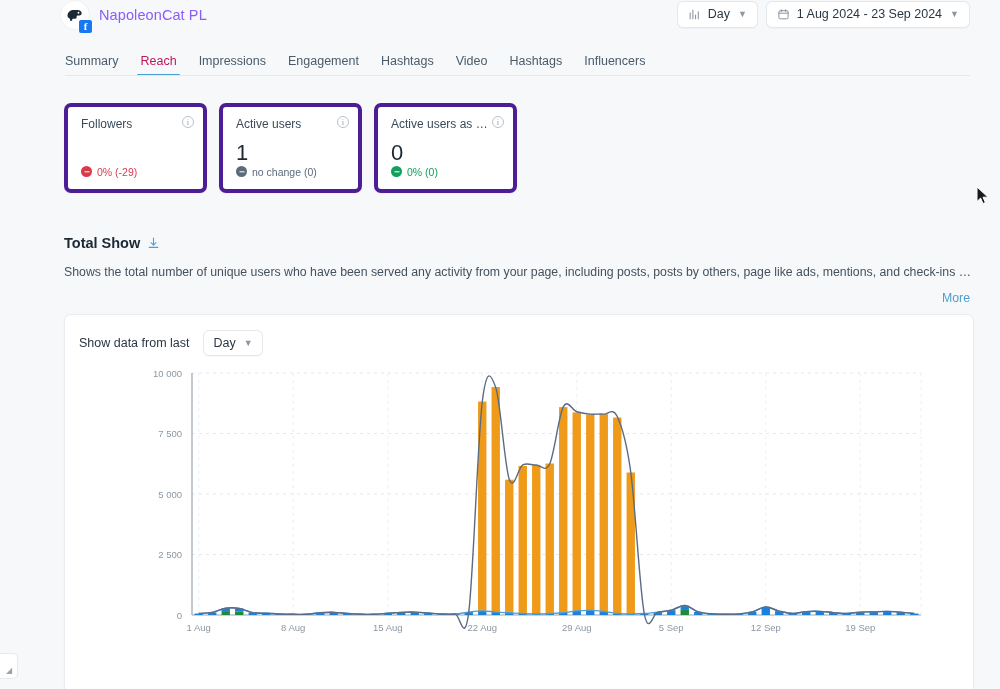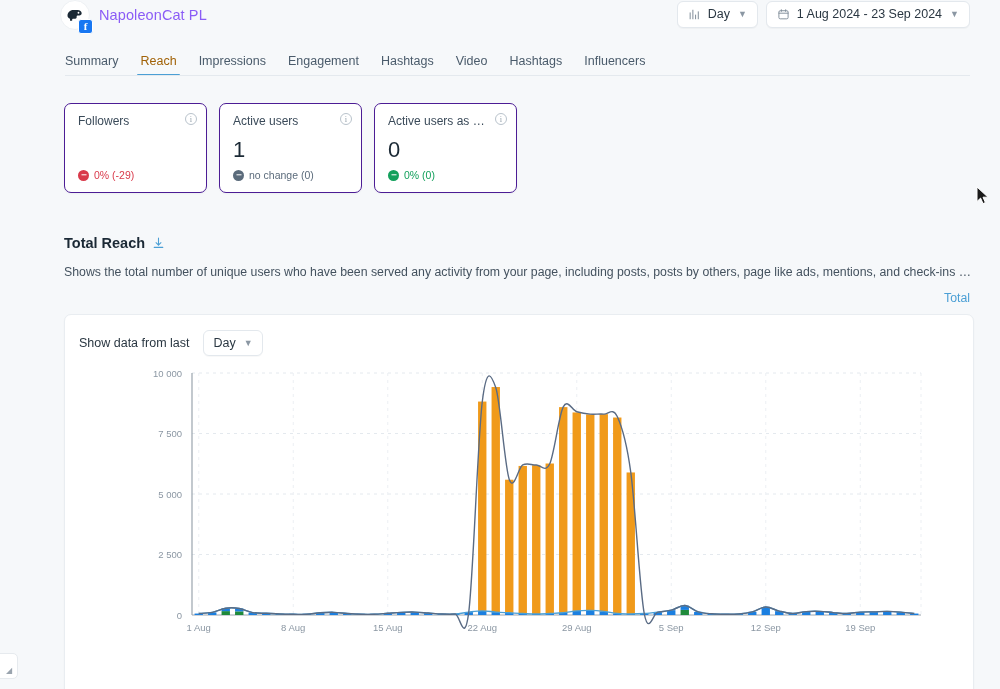--- a/index.html
+++ b/index.html
@@ -70,43 +70,43 @@
   
   .tabs {
     position: absolute; left: 0; top: 48px; width: 1000px; height: 28px;
     display: flex; align-items: flex-end; gap: 0px; padding-left: 65px;
   }
   .tab {
     font-size: 12.5px; color: #4a5b6b; padding: 0 11px 8px 11px;
     position: relative; white-space: nowrap;
   }
   .tab:first-child { padding-left: 0; }
-  .tab.active { color: #a16207; }
+  .tab.active { color: #be185d; }
   .tab.active::after {
     content: ""; position: absolute; left: 8px; right: 8px; bottom: 0;
     height: 2px; background: #4b9fd5; border-radius: 2px;
   }
   .tabs-rule {
     position: absolute; left: 65px; right: 30px; top: 75px;
     height: 1px; background: #e4e9ee;
   }
 
   
   .cards { position: absolute; left: 64px; top: 103px; display: flex; gap: 12px; }
   .card {
     width: 143px; height: 90px;
-    background: #fff; border: 1px solid #4c1d95; border-radius: 7px;
+    background: #fff; border: 4px solid #4c1d95; border-radius: 7px;
     padding: 11px 13px 0 13px; position: relative;
     box-shadow: 0 1px 2px rgba(16,24,40,.04);
   }
   .card-title { font-size: 12px; color: #3a4a59; line-height: 1.1;
     white-space: nowrap; overflow: hidden; text-overflow: ellipsis; width: 100px; }
   .card-value { font-size: 22px; color: #1b2935; margin-top: 9px; letter-spacing: .3px; }
   .card-delta { position: absolute; left: 13px; bottom: 11px;
-    display: flex; align-items: center; gap: 5px; font-size: 10.5px; }
+    display: flex; align-items: flex-start; gap: 5px; font-size: 10.5px; }
   .dot { width: 11px; height: 11px; border-radius: 50%; display: block; flex: 0 0 auto; position: relative; }
   .dot::after { content: ""; position: absolute; left: 50%; top: 50%;
     width: 5px; height: 1.4px; background: #fff; transform: translate(-50%,-50%); }
   .d-red { background: #d93a4b; }
   .d-grey { background: #5b6b7b; }
   .d-green { background: #13a05c; }
   .t-red { color: #d93a4b; } .t-grey { color: #5b6b7b; } .t-green { color: #13a05c; }
   .info-ico { position: absolute; right: 9px; top: 9px; width: 12px; height: 12px;
     border-radius: 50%; border: 1px solid #b9c3cc; color: #98a4ae;
     font-size: 8.5px; line-height: 10px; text-align: center;
@@ -222,27 +222,27 @@
       <div class="card-value">0</div>
       <div class="card-delta">
         <span class="dot d-green"></span>
         <span class="t-green">0% (0)</span>
       </div>
       <div class="info-ico">i</div>
     </div>
   </div>
 
 <div class="sec-title">
-  <span>Total Reach</span>
+  <span>Total Show</span>
   <svg class="dl-ico" viewBox="0 0 24 24">
     <path fill="none" stroke="currentColor" stroke-width="2" stroke-linecap="round" stroke-linejoin="round" d="M12 3v13m0 0l-4.5-4.5M12 16l4.5-4.5M4 20h16"></path>
   </svg>
 </div>
 <div class="sec-desc">Shows the total number of unique users who have been served any activity from your page, including posts, posts by others, page like ads, mentions, and check-ins ov…</div>
-<div class="more-link">Total</div>
+<div class="more-link">More</div>
 
 <div class="panel">
   <div class="panel-top">
     <span class="panel-top-label">Show data from last</span>
     <div class="sel">
       <span>Day</span>
       <span class="cv">▼</span>
     </div>
   </div>
 

